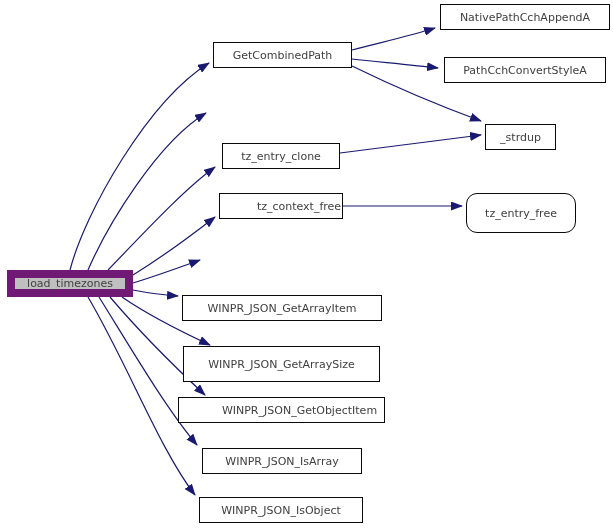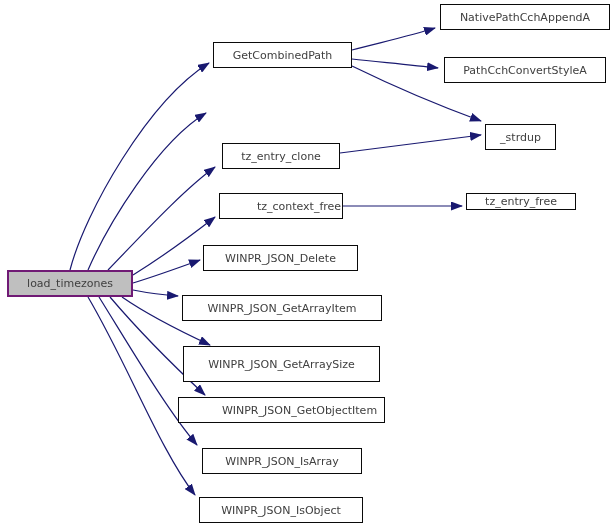--- a/index.html
+++ b/index.html
@@ -25,21 +25,21 @@
     background: #ffffff;
     border: 1px solid #0a0a0a;
     color: #404040;
     font-size: 11px;
     line-height: 1;
     white-space: nowrap;
     cursor: pointer;
   }
   .node.root {
     background: #bfbfbf;
-    border: 2px solid #701a75;
+    border: 8px solid #701a75;
     cursor: default;
   }
 </style>
 </head>
 <body>
 
 <div class="canvas">
 
   <svg class="edge-layer" viewBox="0 0 613 531" xmlns="http://www.w3.org/2000/svg">
     <defs>
@@ -74,23 +74,22 @@
 
   <div class="node" style="left:444px; top:57px; width:162px; height:26px;">PathCchConvertStyleA</div>
 
   <div class="node" style="left:485px; top:124px; width:71px; height:26px;">_strdup</div>
 
 
   <div class="node" style="left:222px; top:143px; width:118px; height:26px;">tz_entry_clone</div>
 
   <div class="node" style="left:219px; top:193px; width:124px; height:26px;padding-left:36px;">tz_context_free</div>
 
-  <div class="node" style="left:466px; top:193px; width:110px; height:17px;">tz_entry_free</div>
+  <div class="node" style="left:466px; top:193px; width:110px; height:40px;border-radius:11px;">tz_entry_free</div>
 
-  <div class="node" style="left:203px; top:245px; width:155px; height:26px;">WINPR_JSON_Delete</div>
 
   <div class="node" style="left:182px; top:295px; width:200px; height:26px;">WINPR_JSON_GetArrayItem</div>
 
   <div class="node" style="left:183px; top:346px; width:197px; height:36px;">WINPR_JSON_GetArraySize</div>
 
   <div class="node" style="left:178px; top:397px; width:207px; height:26px;padding-left:36px;">WINPR_JSON_GetObjectItem</div>
 
   <div class="node" style="left:202px; top:448px; width:160px; height:26px;">WINPR_JSON_IsArray</div>
 
   <div class="node" style="left:199px; top:497px; width:164px; height:26px;text-align:right;">WINPR_JSON_IsObject</div>

